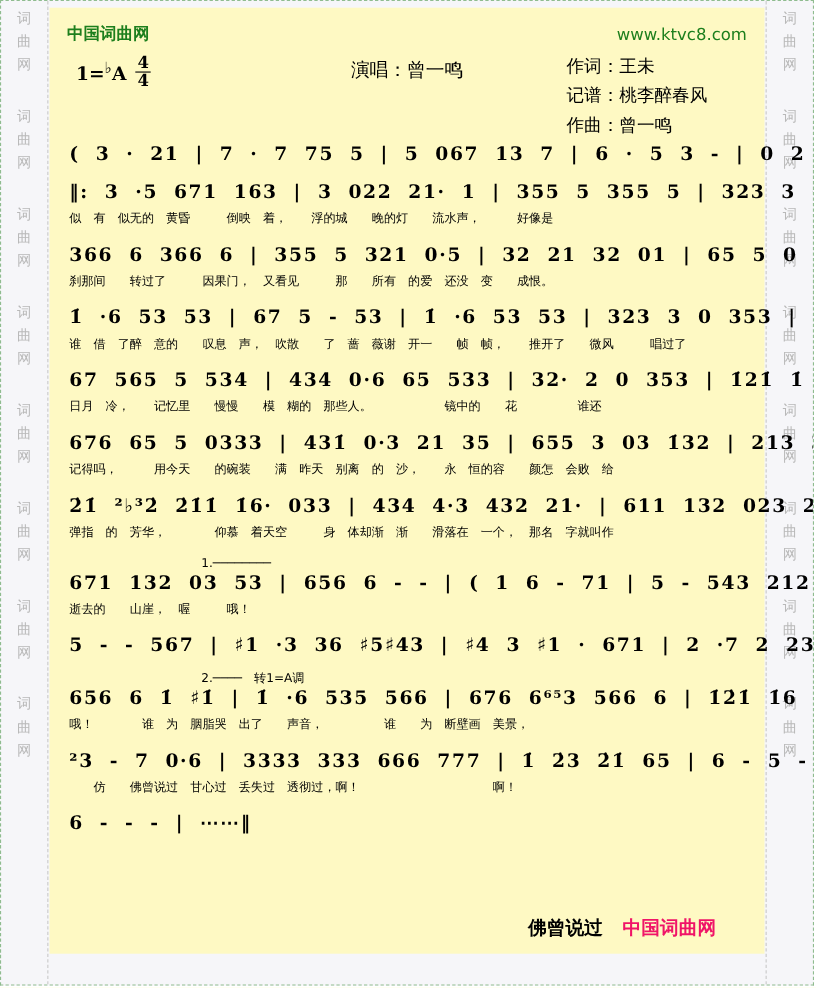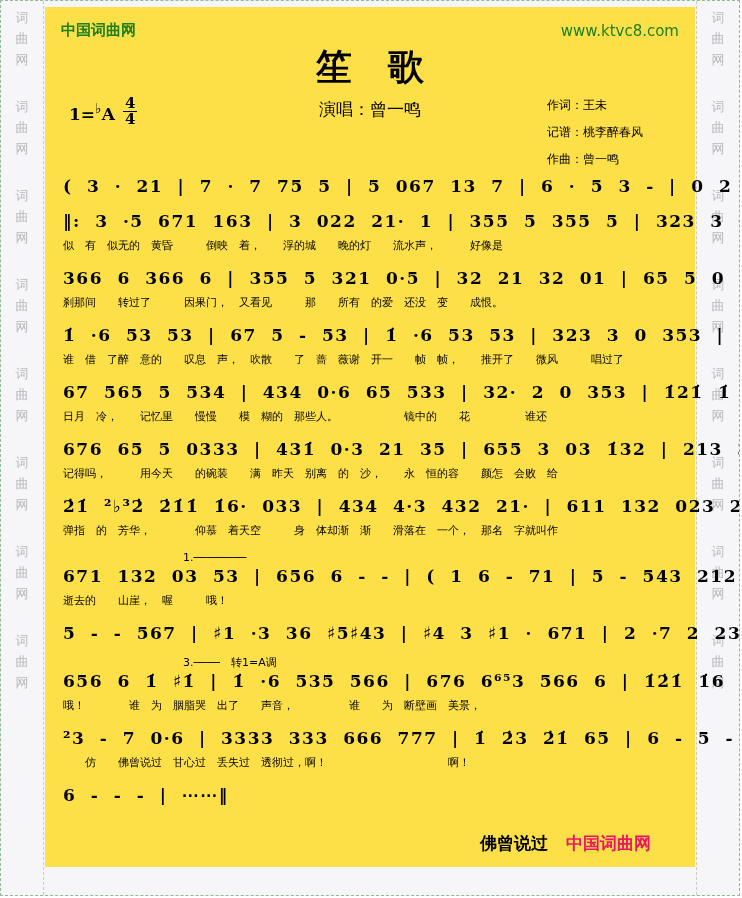--- a/index.html
+++ b/index.html
@@ -23,21 +23,21 @@
   }
   .side-margin.left{left:0;border-right:1px dashed #c9c9c9;}
   .side-margin.right{right:0;border-left:1px dashed #c9c9c9;}
   .vgroup{display:flex;flex-direction:column;align-items:center;margin-bottom:26px;}
   .vgroup span{
     font-size:13px;color:#b9b9b9;line-height:21px;
     font-family:"DejaVu Serif",serif;
   }
   .content{
     position:absolute;left:44px;right:44px;top:6px;bottom:28px;
-    background:#fde047;
+    background:#fef9c3;
     display:flex;flex-direction:column;
     padding:14px 10px 4px 10px;box-sizing:border-box;
   }
   .topbar{
     display:flex;justify-content:space-between;align-items:center;
     padding:0 6px 2px 6px;
   }
   .site-name{color:var(--green,#1d7f1d);font-size:15px;font-weight:bold;cursor:pointer;}
   .site-url{color:var(--green,#1d7f1d);font-size:15px;cursor:pointer;margin-left:25px;}
   .title{
@@ -55,21 +55,21 @@
     font-family:"DejaVu Serif",serif;
   }
   .timesig{display:inline-flex;flex-direction:column;align-items:center;line-height:15px;font-size:15px;}
   .timesig .top{border-bottom:1.5px solid #000;padding:0 2px;}
   .singer{
     position:absolute;left:0;right:0;top:8px;text-align:center;
     font-size:17px;color:#000;font-family:"DejaVu Serif",serif;
   }
   .credits{
     position:absolute;right:42px;top:2px;text-align:left;
-    font-size:12px;color:#000;line-height:27px;
+    font-size:16px;color:#000;line-height:27px;
     font-family:"DejaVu Serif",serif;
   }
   .score{flex:1;padding:0 8px;}
   .score-line{margin-bottom:11px;}
   .score-line .annotation{
     font-size:11px;color:#000;margin-left:120px;height:13px;line-height:13px;
   }
   .score-line .notes{
     font-size:17px;font-weight:bold;color:#000;
     font-family:"DejaVu Serif",serif;
@@ -178,21 +178,20 @@
       </div>
     </div>
 
   <div class="content">
 
     <div class="topbar">
       <span class="site-name">中国词曲网</span>
       <span class="site-url">www.ktvc8.com</span>
     </div>
 
-    <div class="title">笙　歌</div>
 
     <div class="meta-row">
       <div class="keysig">
         <span><span>1=</span><sup>♭</sup><span>A</span></span>
         <span class="timesig">
           <span class="top">4</span>
           <span class="bottom">4</span>
         </span>
       </div>
       <div class="singer">演唱：曾一鸣</div>
@@ -233,21 +232,21 @@
         </div>
         <div class="score-line">
           <div class="annotation">1.────────</div>
           <div class="notes">671 132 03 53 | 656 6 - - | ( 1 6 - 71 | 5 - 543 212 | 7 - - 76 |</div>
           <div class="lyrics">逝去的　　山崖，　喔　　　哦！</div>
         </div>
         <div class="score-line">
           <div class="notes">5 - - 567 | ♯1 ·3 36 ♯5♯43 | ♯4 3 ♯1 · 671 | 2 ·7 2 236 | ♯5 - 3 - ) :‖</div>
         </div>
         <div class="score-line">
-          <div class="annotation">3.────　转1=A调</div>
+          <div class="annotation">2.────　转1=A调</div>
           <div class="notes">656 6 1̇ ♯1̇ | 1̇ ·6 535 566 | 676 6⁶⁵3 566 6 | 1̇2̇1̇ 1̇6 535 333 |</div>
           <div class="lyrics">哦！　　　　谁　为　胭脂哭　出了　　声音，　　　　　谁　　为　断壁画　美景，</div>
         </div>
         <div class="score-line">
           <div class="notes">²3 - 7 0·6 | 3333 333 666 777 | 1̇ 2̇3 2̇1̇ 65 | 6 - 5 - | 1̇6 6 - - |</div>
           <div class="lyrics">　　仿　　佛曾说过　甘心过　丢失过　透彻过，啊！　　　　　　　　　　　啊！</div>
         </div>
         <div class="score-line">
           <div class="notes">6 - - - | ⋯⋯‖</div>
         </div>

